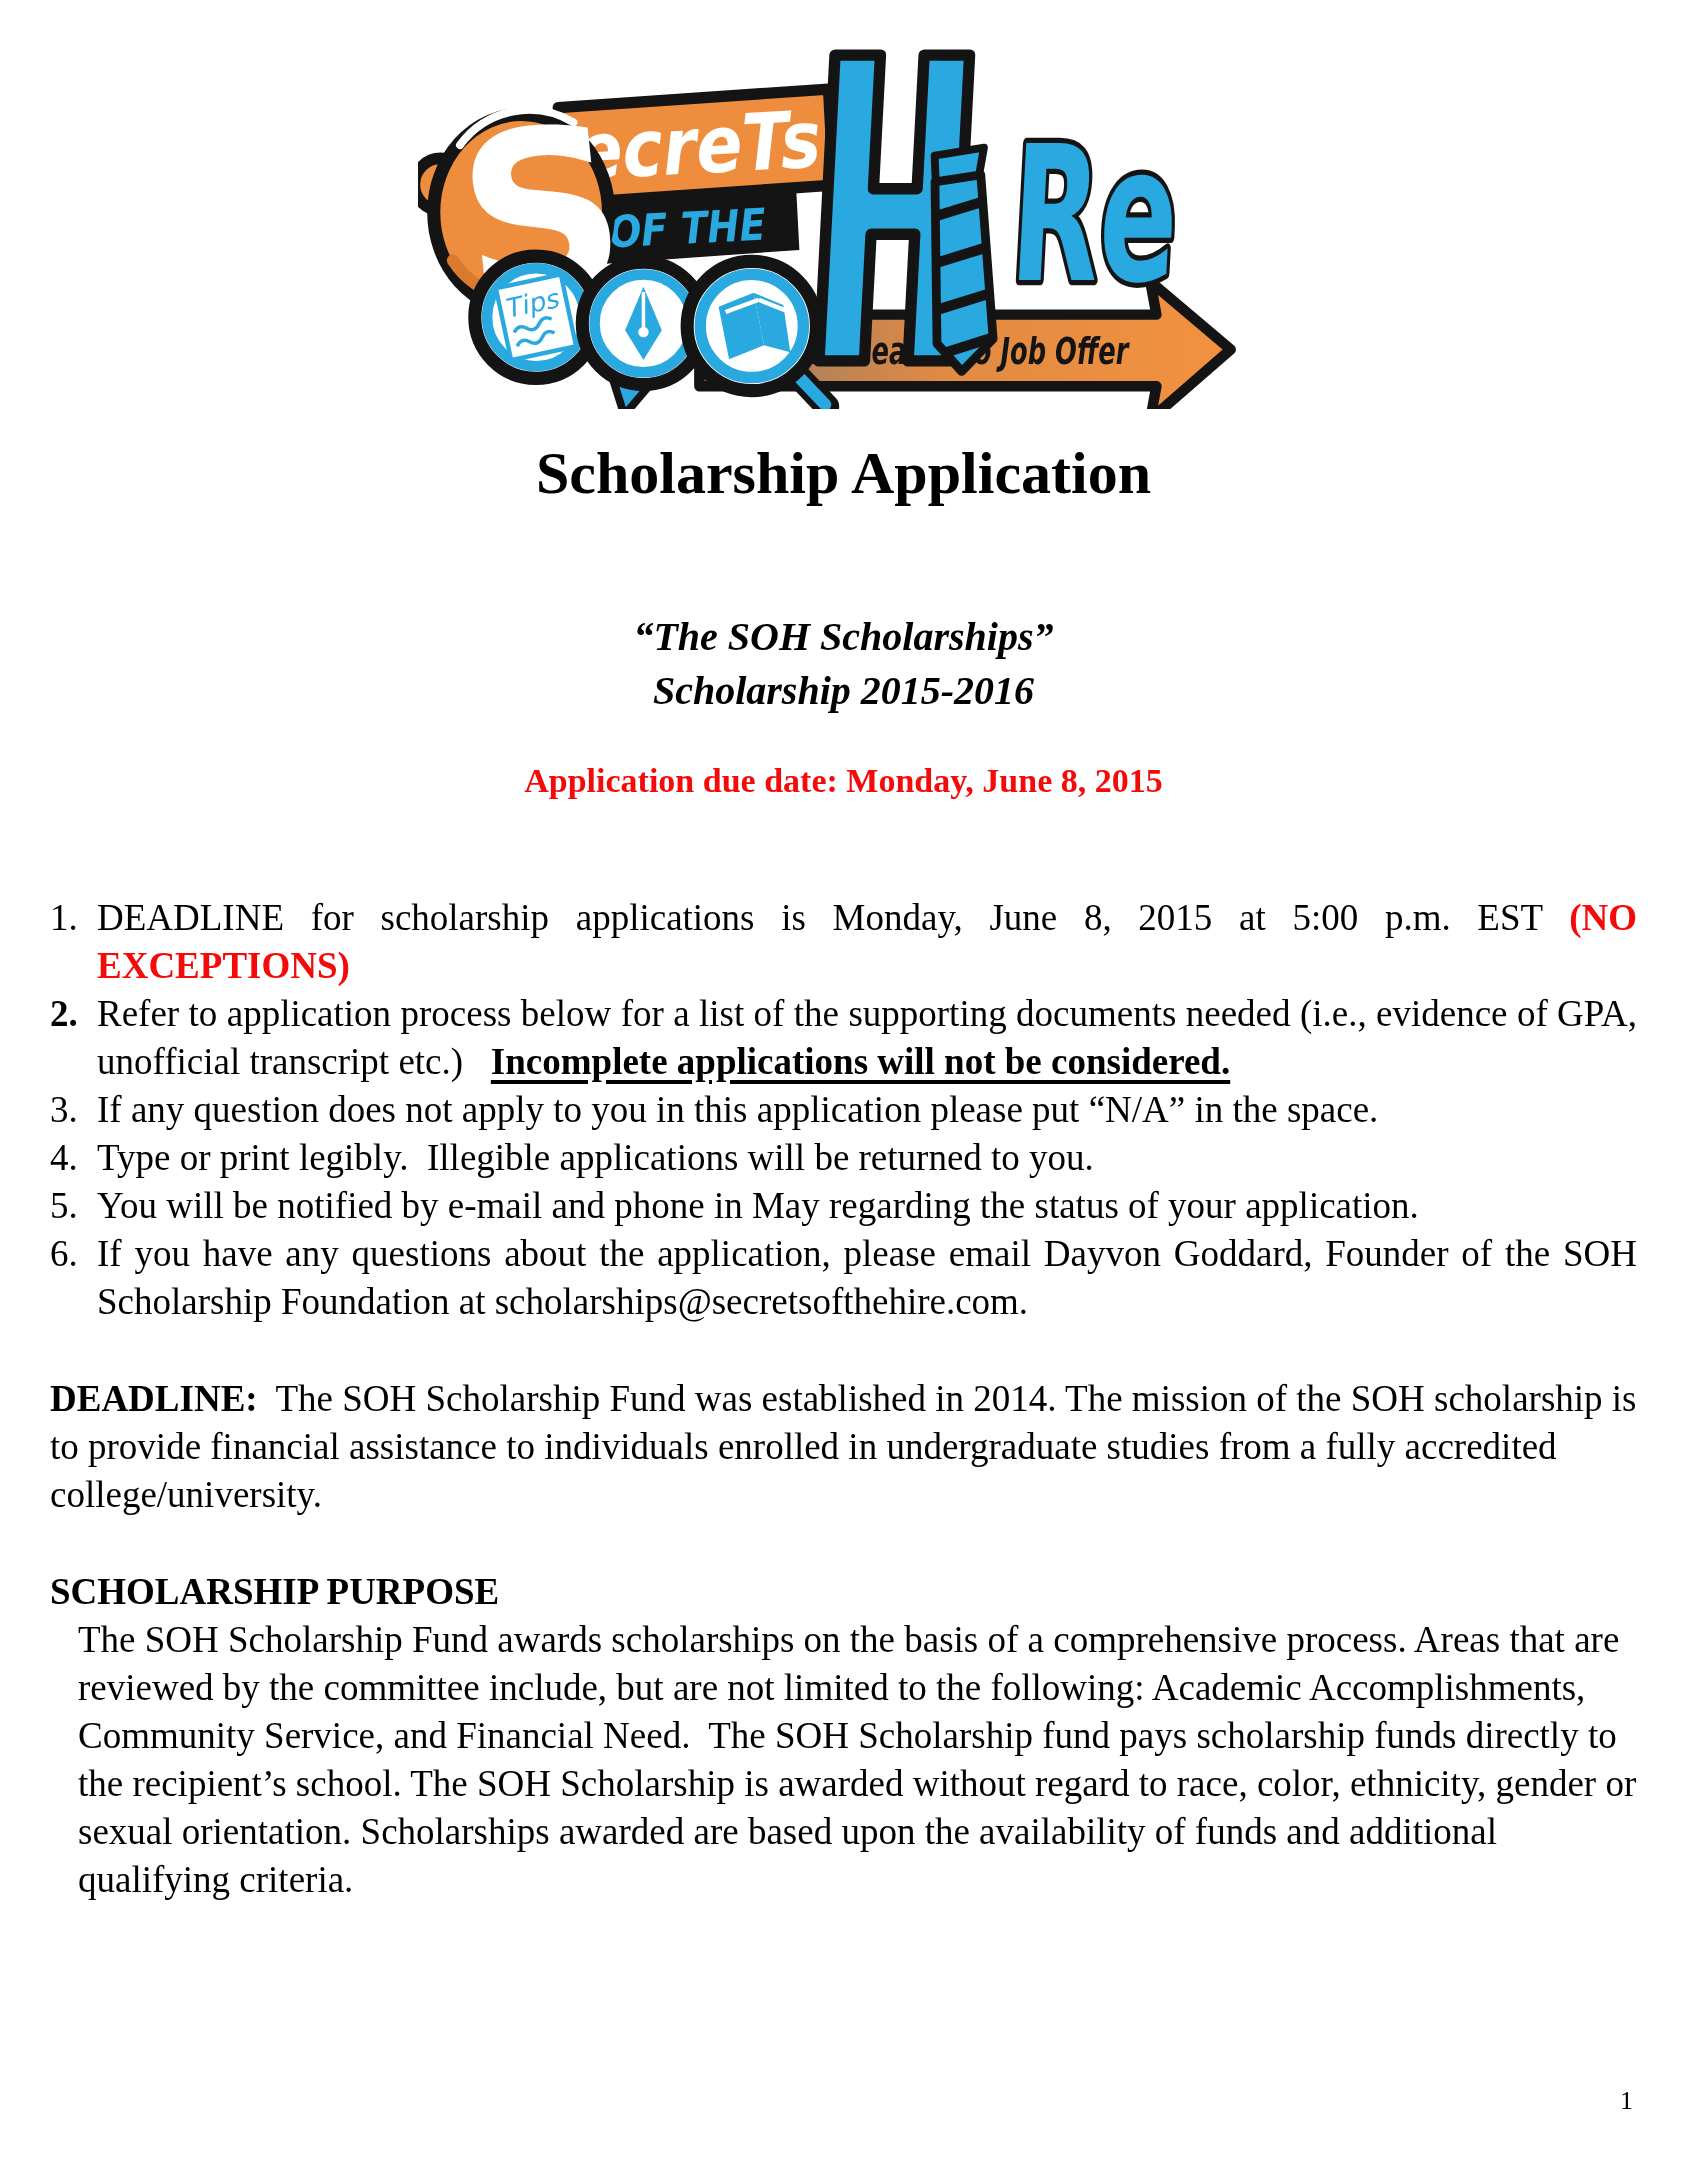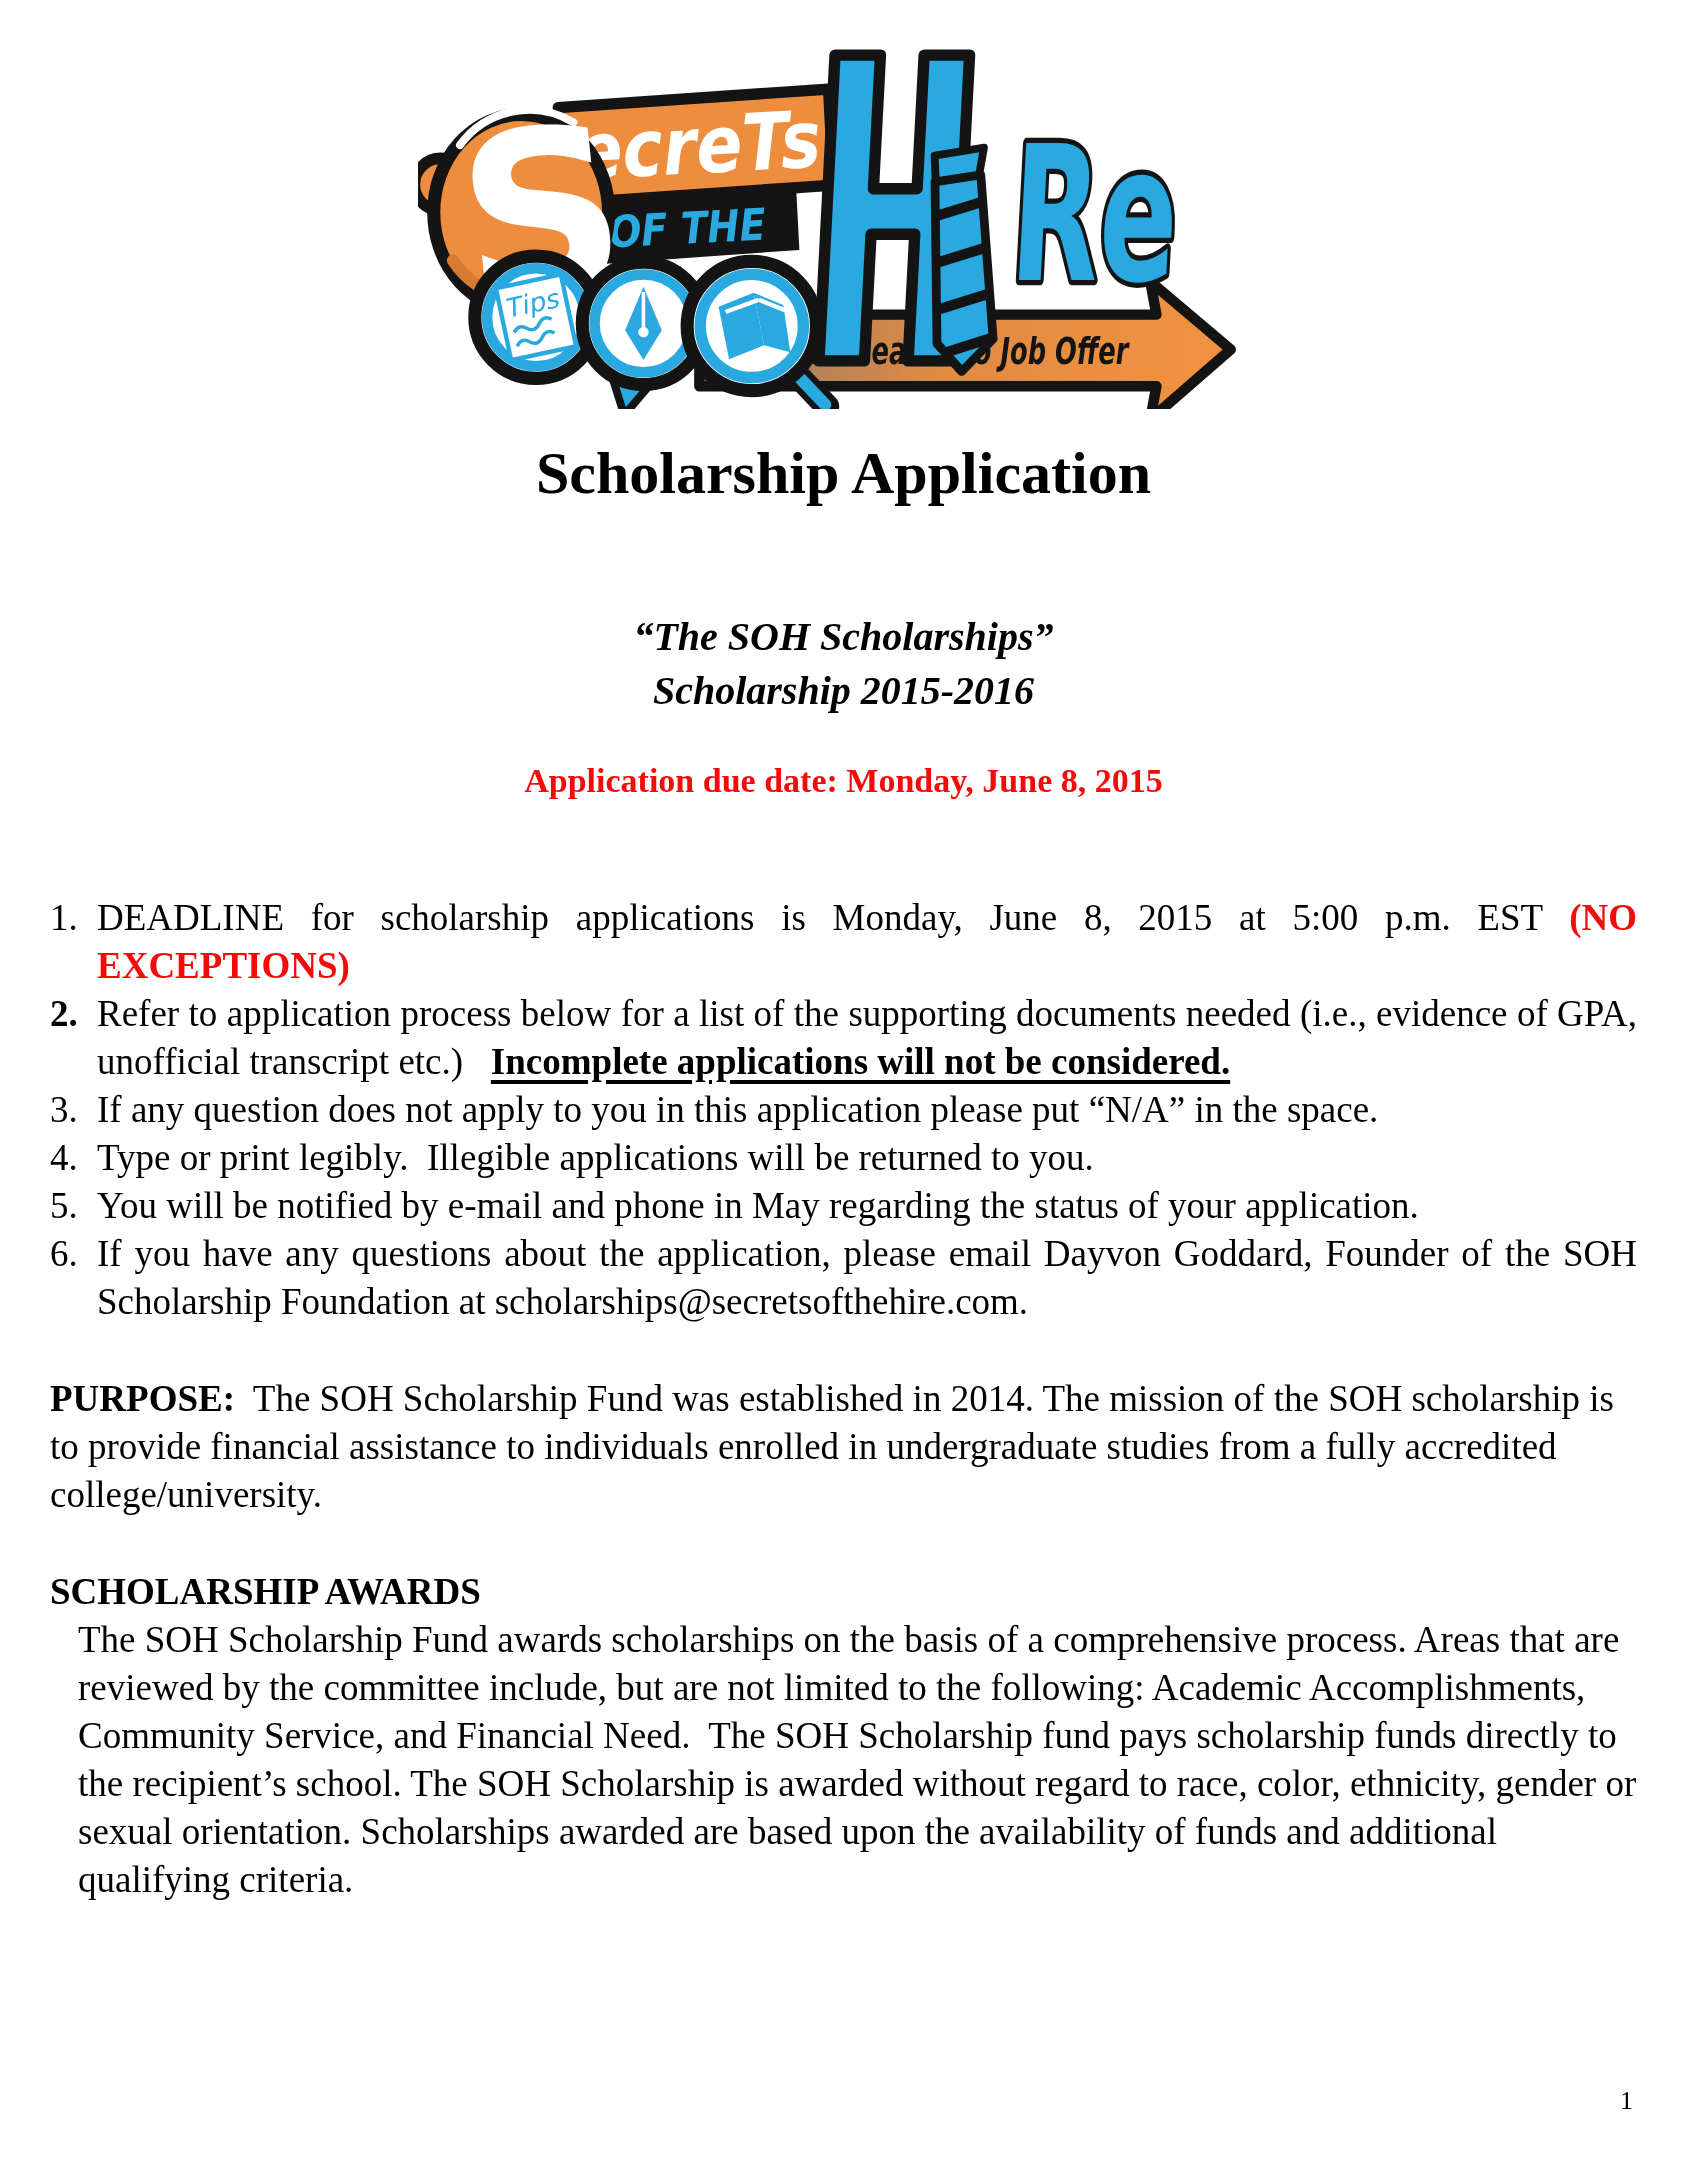--- a/index.html
+++ b/index.html
@@ -218,21 +218,21 @@
       <li>
         <span class="num">5.</span>
         <div class="itext"><span>You will be notified by e-mail and phone in May regarding the status of your application.</span></div>
       </li>
       <li>
         <span class="num">6.</span>
         <div class="itext"><span>If you have any questions about the application, please email Dayvon Goddard, Founder of the SOH Scholarship Foundation at scholarships@secretsofthehire.com.</span></div>
       </li>
     </ol>
 
-    <p class="para"><span class="label">PURPOSE:</span><span>  The SOH Scholarship Fund was established in 2014. The mission of the SOH scholarship is to provide financial assistance to individuals enrolled in undergraduate studies from a fully accredited college/university.</span></p>
-
-    <h2 class="section-heading">SCHOLARSHIP AWARDS</h2>
+    <p class="para"><span class="label">DEADLINE:</span><span>  The SOH Scholarship Fund was established in 2014. The mission of the SOH scholarship is to provide financial assistance to individuals enrolled in undergraduate studies from a fully accredited college/university.</span></p>
+
+    <h2 class="section-heading">SCHOLARSHIP PURPOSE</h2>
     <p class="para tight">The SOH Scholarship Fund awards scholarships on the basis of a comprehensive process. Areas that are reviewed by the committee include, but are not limited to the following: Academic Accomplishments, Community Service, and Financial Need.  The SOH Scholarship fund pays scholarship funds directly to the recipient’s school. The SOH Scholarship is awarded without regard to race, color, ethnicity, gender or sexual orientation. Scholarships awarded are based upon the availability of funds and additional qualifying criteria.</p>
   </div>
 
   <div class="page-number">1</div>
 </div>
 
 
 </body></html>

